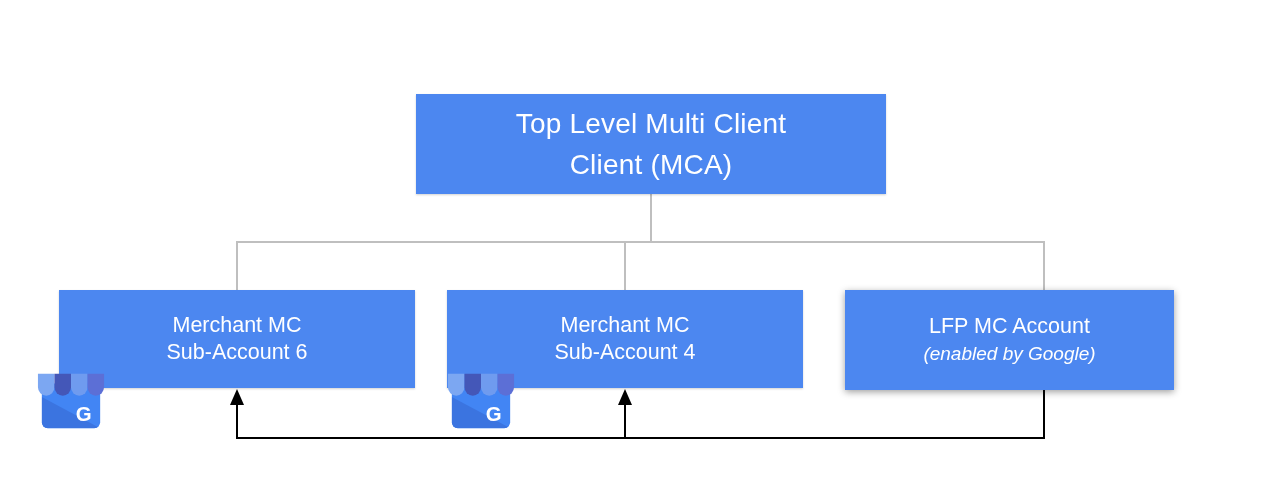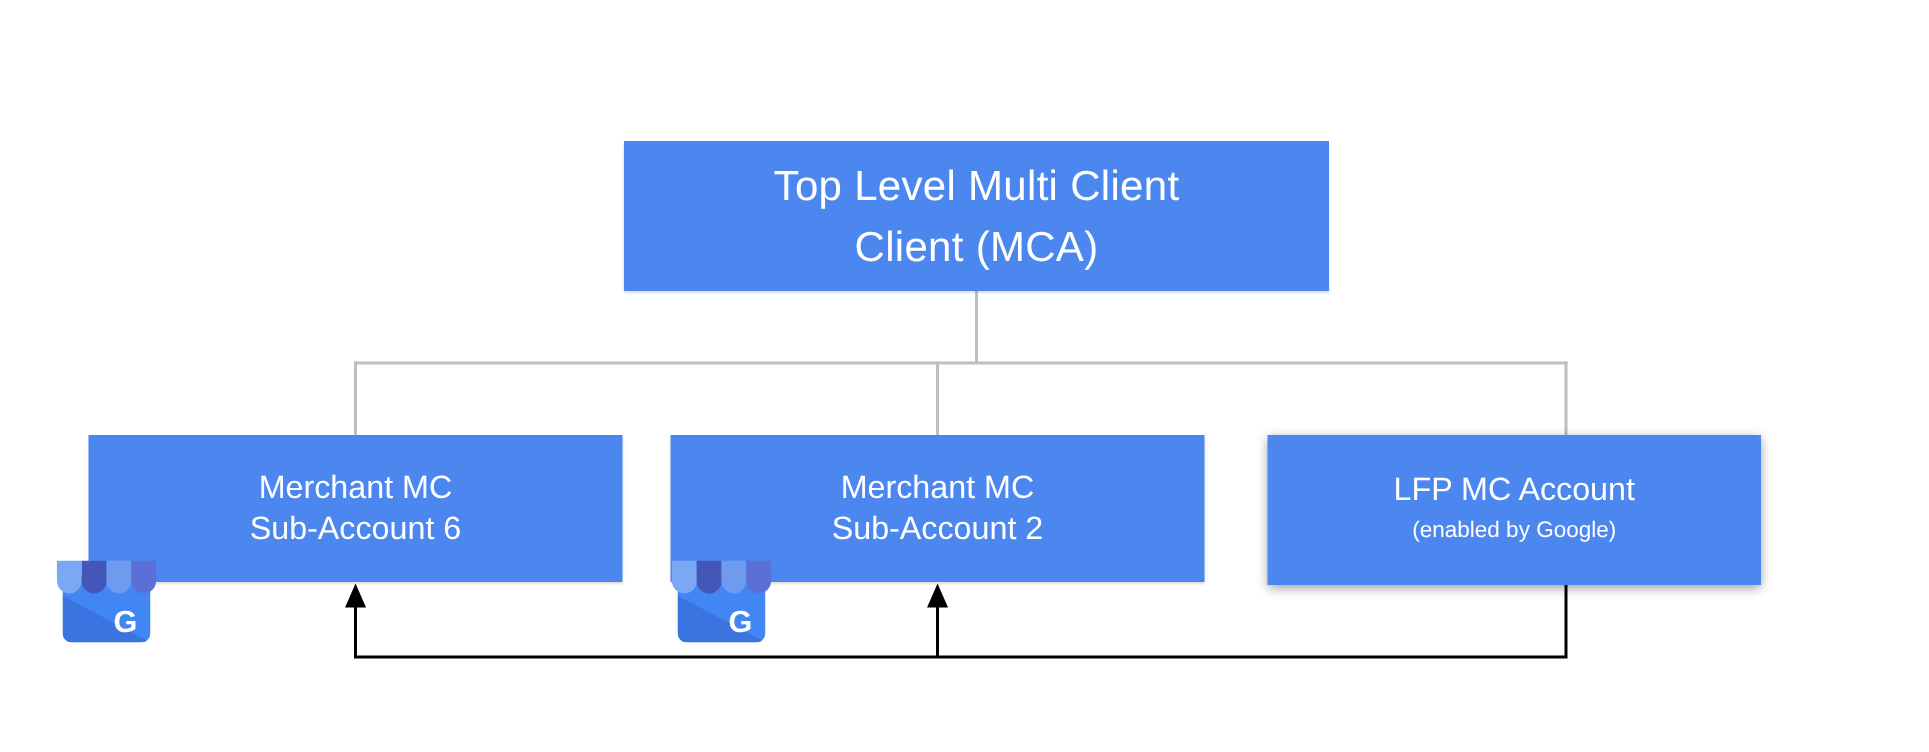--- a/index.html
+++ b/index.html
@@ -45,21 +45,21 @@
   .child-node {
     font-size: 21.5px;
     line-height: 27.5px;
   }
   .node-merchant-1 { left: 59px;  top: 290px; width: 356px; height: 98px; }
   .node-merchant-2 { left: 447px; top: 290px; width: 356px; height: 98px; }
   .node-lfp {
     left: 845px; top: 290px; width: 329px; height: 100px;
     box-shadow: 0 2px 7px rgba(0,0,0,0.38);
   }
-  .node-lfp .l2 { font-size: 15px; }
+  .node-lfp .l2 { font-size: 19px; font-style: italic; }
   .gmb-icon {
     position: absolute;
     width: 70px;
     height: 66px;
   }
   .gmb-icon-1 { left: 36px;  top: 367px; }
   .gmb-icon-2 { left: 446px; top: 367px; }
 </style>
 </head>
 <body>
@@ -91,21 +91,21 @@
     <span class="l2">Client (MCA)</span>
   </div>
 
   <div class="node child-node node-merchant-1">
     <span class="l1">Merchant MC</span>
     <span class="l2">Sub-Account 6</span>
   </div>
 
   <div class="node child-node node-merchant-2">
     <span class="l1">Merchant MC</span>
-    <span class="l2">Sub-Account 2</span>
+    <span class="l2">Sub-Account 4</span>
   </div>
 
   <div class="node child-node node-lfp">
     <span class="l1">LFP MC Account</span>
     <span class="l2">(enabled by Google)</span>
   </div>
 
   <svg class="gmb-icon gmb-icon-1" viewBox="0 0 72 66" xmlns="http://www.w3.org/2000/svg" aria-hidden="true">
     <defs>
       <clipPath id="bodyClip1">

